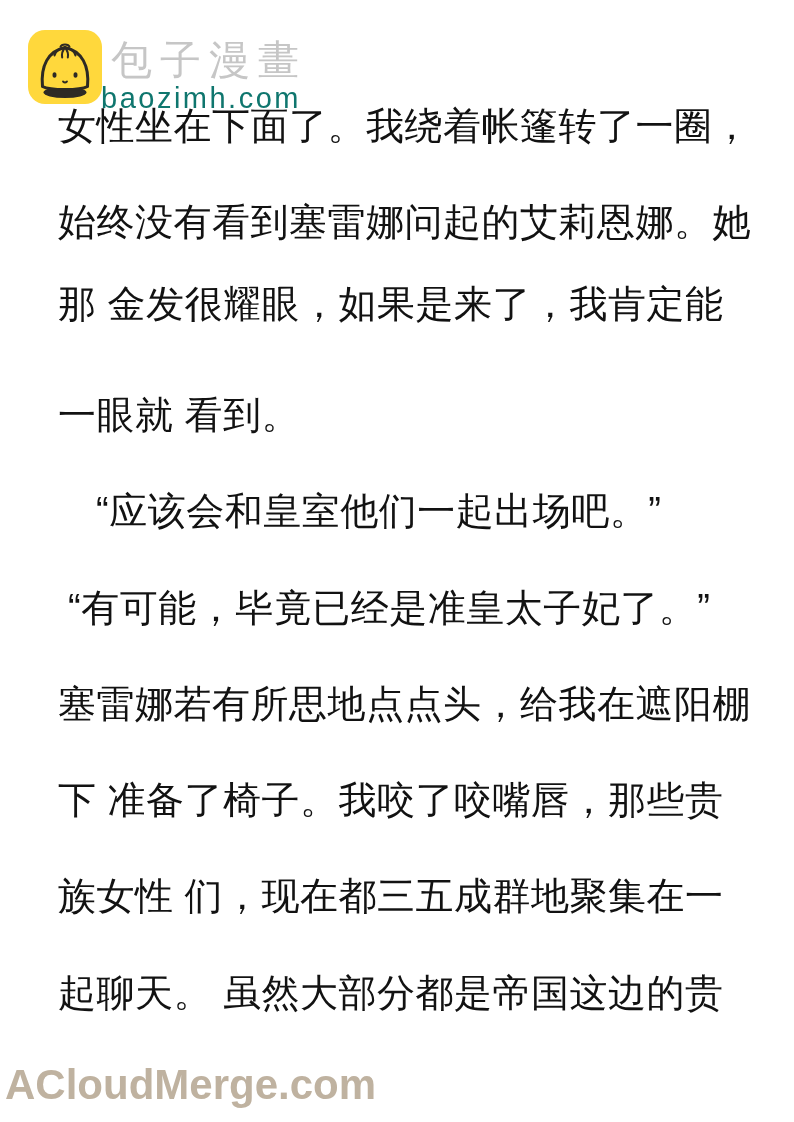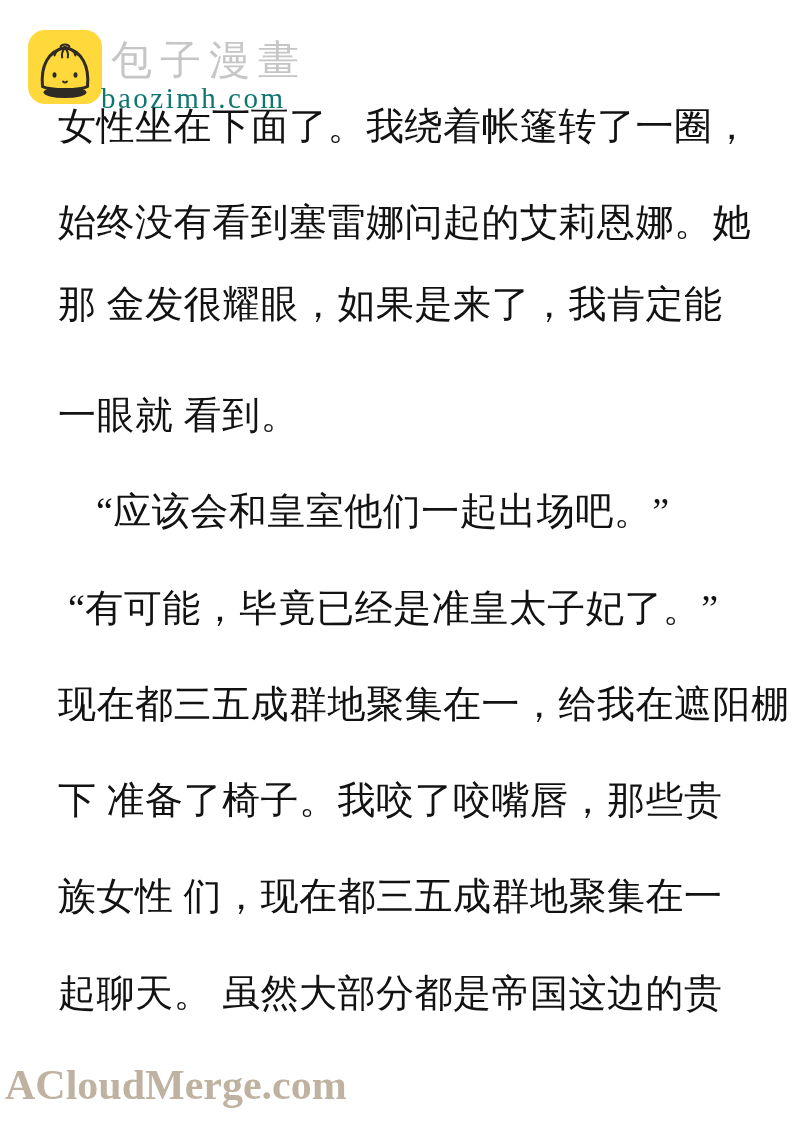--- a/index.html
+++ b/index.html
@@ -6,21 +6,20 @@
   html, body { background: #ffffff; }
   body {
     width: 794px; height: 1122px;
     position: relative;
     overflow: hidden;
     font-family: "Liberation Sans", "DejaVu Sans", sans-serif;
   }
   .page {
     position: absolute; inset: 0;
     background: #ffffff;
-    font-family: Liberation Serif, serif;
   }
 
   
   .brand-logo {
     position: absolute; left: 28px; top: 30px;
     width: 74px; height: 74px;
     background: #ffd83c;
     border-radius: 17px;
   }
   .brand-logo svg { width: 100%; height: 100%; display: block; }
@@ -134,21 +133,21 @@
     </div>
   </div>
 
   <div>
     <div class="text-line" style="top:106px">女性坐在下面了。我绕着帐篷转了一圈，</div>
     <div class="text-line" style="top:202px">始终没有看到塞雷娜问起的艾莉恩娜。她</div>
     <div class="text-line" style="top:284px">那 金发很耀眼，如果是来了，我肯定能</div>
     <div class="text-line" style="top:395px">一眼就 看到。</div>
     <div class="text-line indent-quote-1" style="top:491px">“应该会和皇室他们一起出场吧。”</div>
     <div class="text-line indent-quote-2" style="top:588px">“有可能，毕竟已经是准皇太子妃了。”</div>
-    <div class="text-line" style="top:684px">现在都三五成群地聚集在一，给我在遮阳棚</div>
+    <div class="text-line" style="top:684px">塞雷娜若有所思地点点头，给我在遮阳棚</div>
     <div class="text-line" style="top:780px">下 准备了椅子。我咬了咬嘴唇，那些贵</div>
     <div class="text-line" style="top:876px">族女性 们，现在都三五成群地聚集在一</div>
     <div class="text-line" style="top:973px">起聊天。 虽然大部分都是帝国这边的贵</div>
   </div>
 
   <div class="wm-bottom-title">严禁转载</div>
   <div class="wm-bottom-domain">ACloudMerge.com</div>
 
 </div>
 

